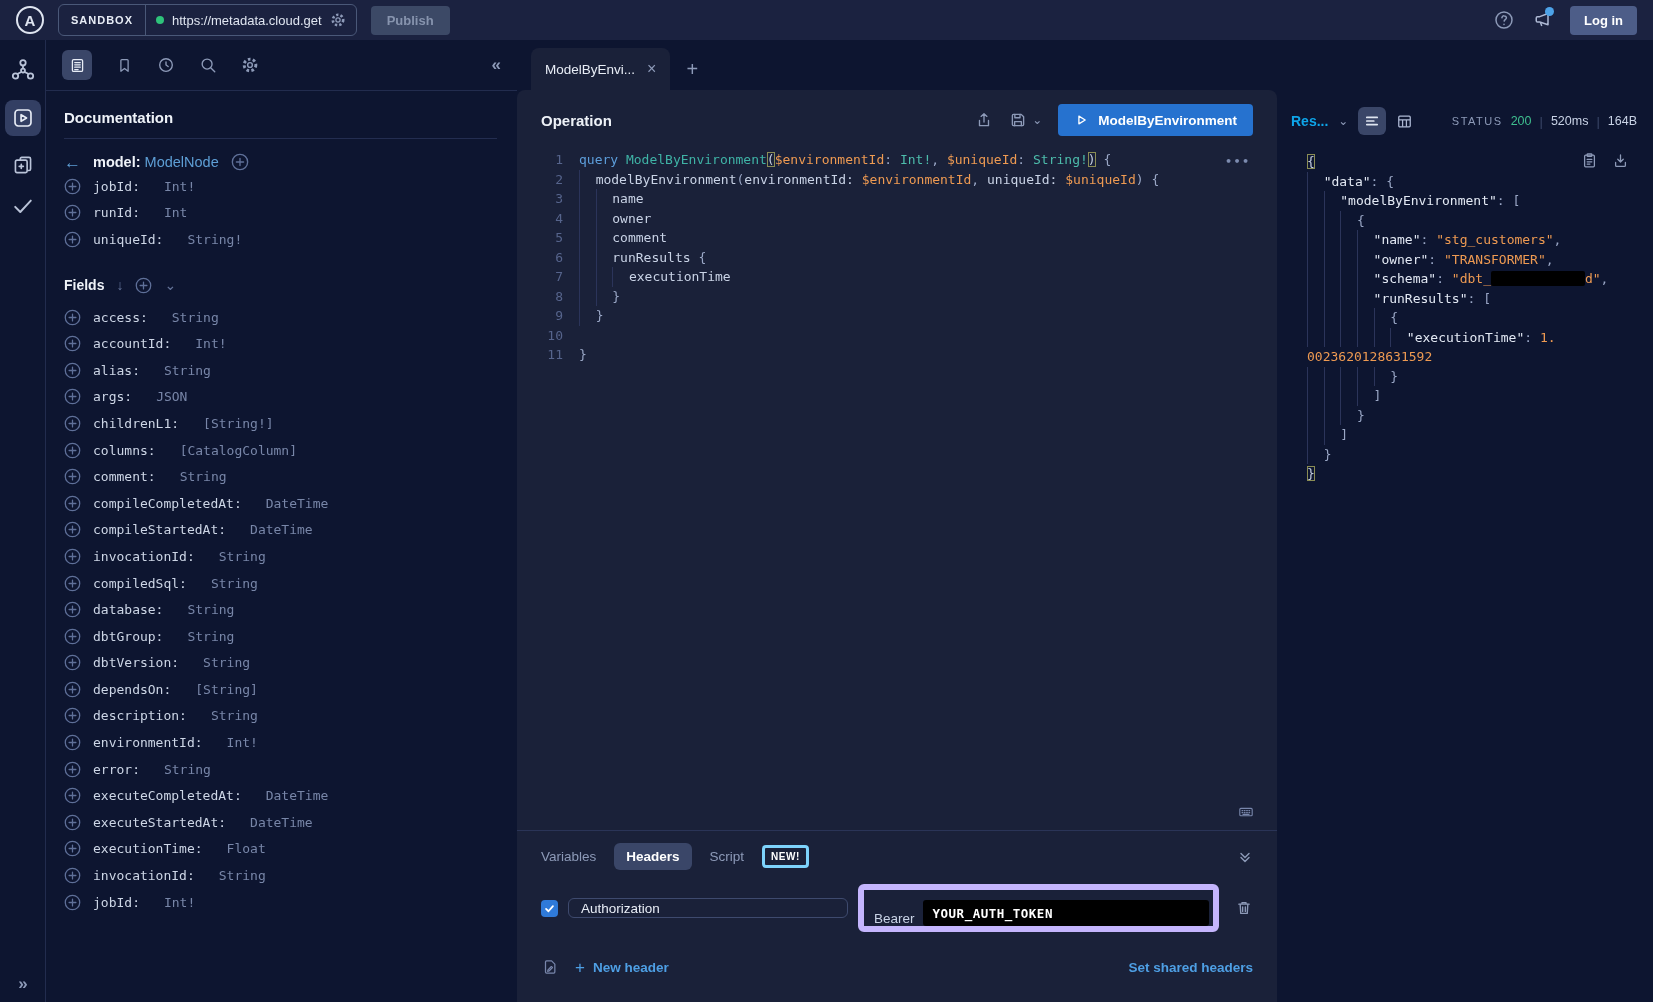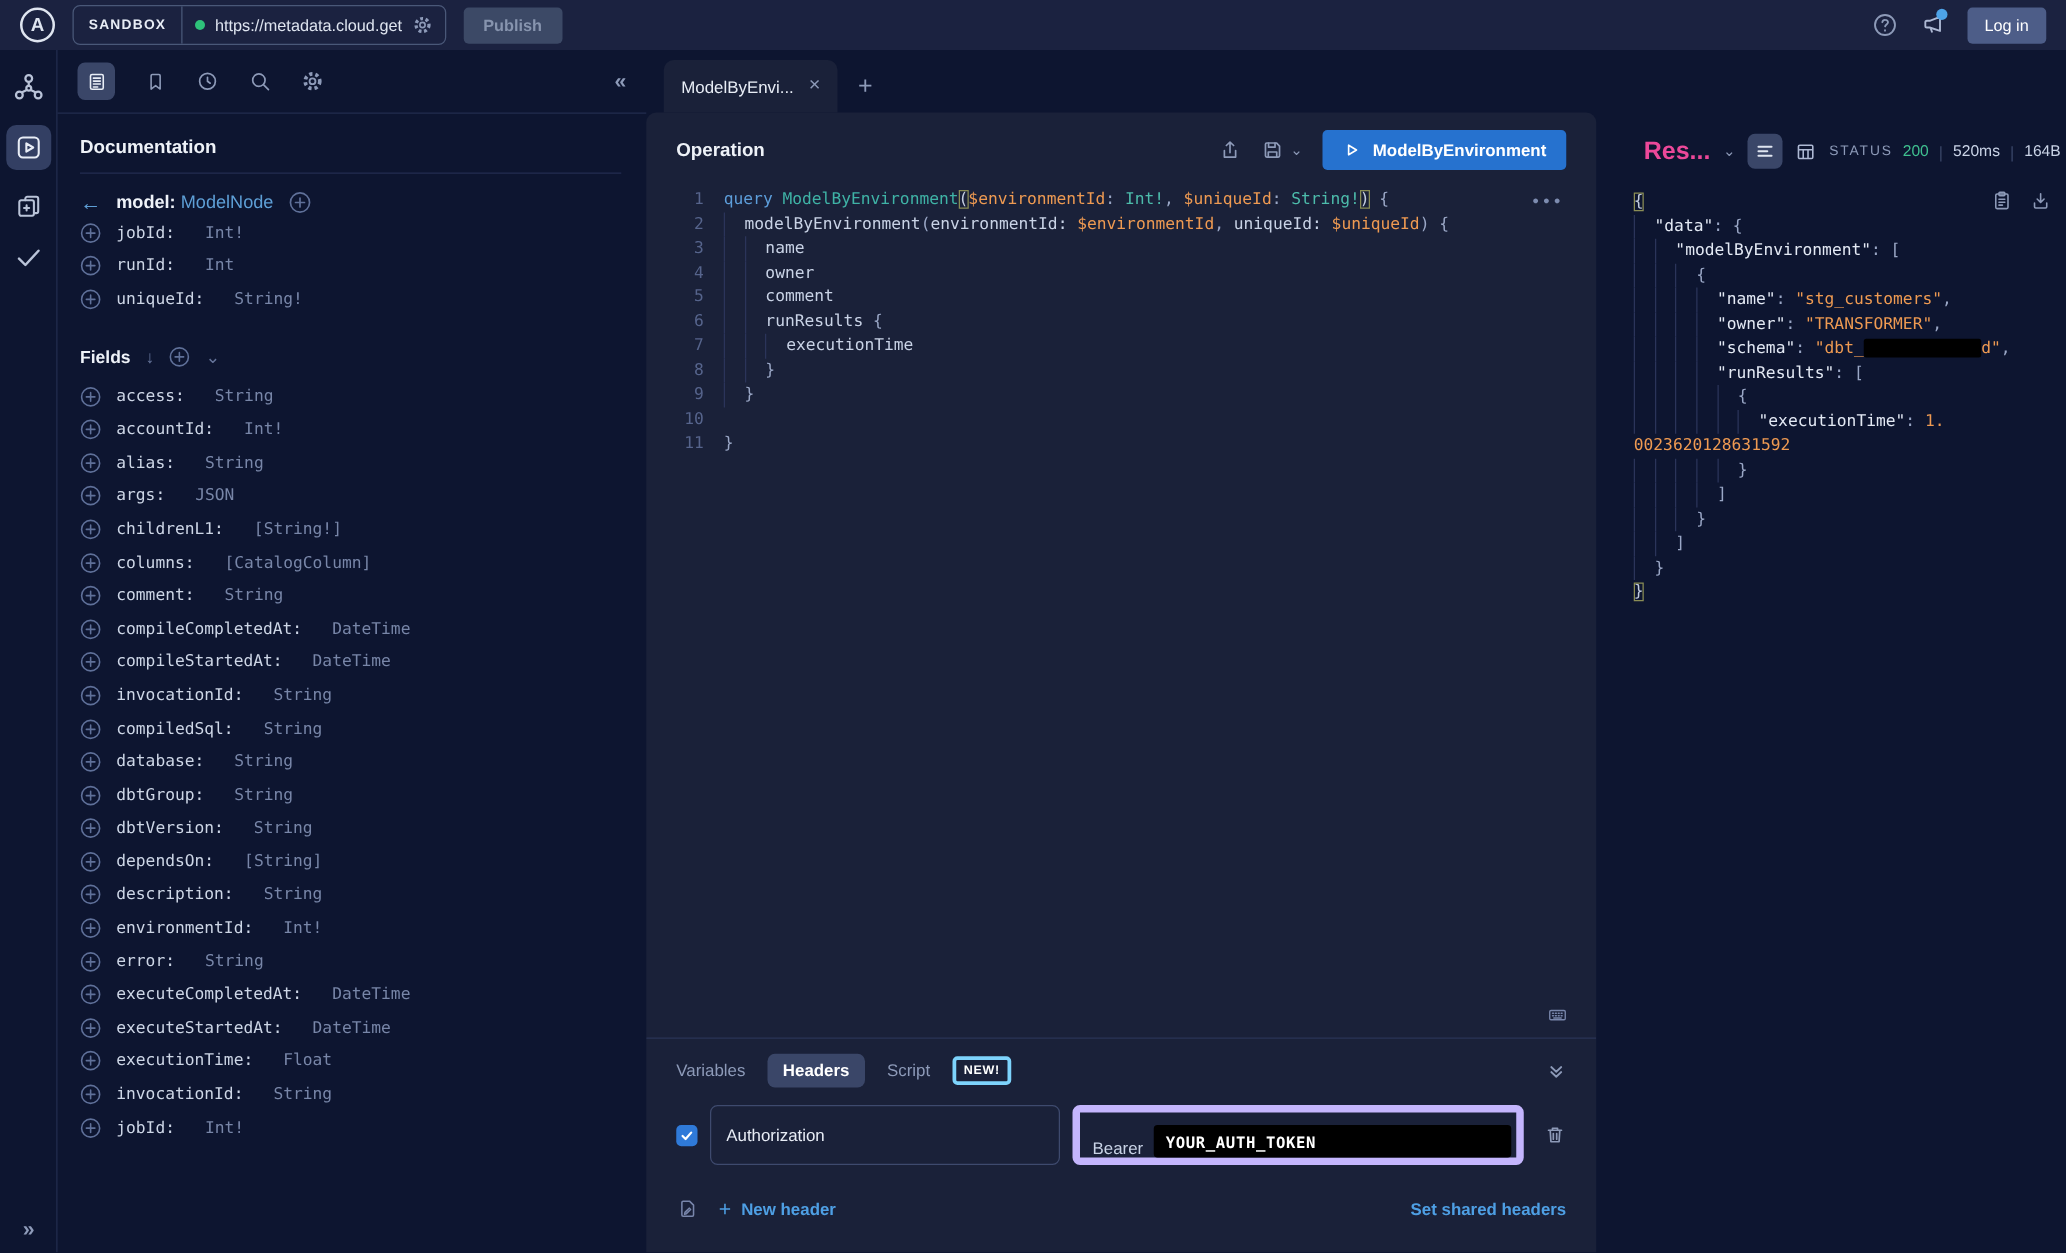--- a/index.html
+++ b/index.html
@@ -16,21 +16,21 @@
         font-weight:bold;font-size:15px;color:#dfe5f0;box-sizing:border-box;}
   .urlchip{display:flex;align-items:center;height:30px;border:1px solid #4a5878;border-radius:6px;overflow:hidden;}
   .sandbox{padding:0 12px;font-size:11px;font-weight:bold;letter-spacing:1px;color:#e8edf6;border-right:1px solid #4a5878;
            display:flex;align-items:center;height:100%;}
   .urlseg{display:flex;align-items:center;gap:8px;padding:0 10px;font-size:13px;color:#dfe5f0;}
   .gdot{width:8px;height:8px;border-radius:50%;background:#2ec27a;}
   .pubbtn{background:#3c4966;color:#8794ae;font-weight:bold;font-size:13px;border:none;border-radius:4px;padding:7px 16px;font-family:inherit;}
   .tb-right{margin-left:auto;display:flex;align-items:center;gap:18px;}
   .megwrap{position:relative;}
   .notifdot{position:absolute;top:-3px;right:-2px;width:9px;height:9px;border-radius:50%;background:#4da3e8;}
-  .loginbtn{background:#4d5d88;color:#fff;font-weight:normal;font-size:13px;border:none;border-radius:4px;padding:7px 14px;font-family:inherit;}
+  .loginbtn{background:#4d5d88;color:#fff;font-weight:bold;font-size:13px;border:none;border-radius:4px;padding:7px 14px;font-family:inherit;}
   
   .shell{display:flex;height:962px;}
   .rail{width:46px;border-right:1px solid #222c4e;display:flex;flex-direction:column;align-items:center;
         padding-top:18px;gap:18px;position:relative;box-sizing:border-box;flex:none;}
   .rail-chip{width:36px;height:36px;border-radius:8px;background:#333f63;display:flex;align-items:center;justify-content:center;}
   .rail-exp{position:absolute;bottom:8px;left:0;width:46px;text-align:center;color:#8d9ab8;font-size:17px;font-weight:bold;}
   
   .docpanel{width:471px;display:flex;flex-direction:column;box-sizing:border-box;flex:none;}
   .docstrip{height:50px;display:flex;align-items:center;gap:24px;padding:0 16px;border-bottom:1px solid #222c4e;flex:none;}
   .dp-chip{width:30px;height:30px;border-radius:6px;background:#3a4668;display:flex;align-items:center;justify-content:center;}
@@ -83,36 +83,36 @@
   .tk-red{background:#000;color:#000;border-radius:2px;}
   
   .bottomsec{border-top:1px solid #2a3457;flex:1;padding:12px 24px;box-sizing:border-box;}
   .btabs{display:flex;align-items:center;gap:18px;}
   .btab{color:#8d9ab8;font-size:13.5px;}
   .btab-active{background:#3a4668;color:#fff;font-weight:bold;border-radius:6px;padding:6px 12px;font-size:13.5px;}
   .newbadge{border:3px solid #7dd3fc;border-radius:4px;font-size:10px;font-weight:bold;letter-spacing:0.5px;padding:3px 6px;color:#fff;}
   .bcollapse{margin-left:auto;}
   .hrow{display:flex;align-items:center;margin-top:14px;gap:10px;}
   .cbx{width:17px;height:17px;background:#2f7ad9;border-radius:4px;display:flex;align-items:center;justify-content:center;flex:none;}
-  .hname{width:280px;height:48px;background:transparent;border:1px solid #3e4a6e;border-radius:6px;color:#e8edf6;
+  .hname{width:280px;height:20px;background:transparent;border:1px solid #3e4a6e;border-radius:6px;color:#e8edf6;
          font-size:13.5px;padding:0 12px;font-family:inherit;box-sizing:border-box;outline:none;}
   .hval{flex:1;height:48px;border:6px solid #c4b5fd;border-radius:6px;display:flex;align-items:flex-end;
         padding:0 4px 0 10px;box-sizing:border-box;gap:8px;}
   .bearer{color:#c9d3e6;font-size:13.5px;flex:none;}
   .tokenbox{flex:1;background:#000;border-radius:3px;height:26px;display:flex;align-items:center;padding:0 10px;
             font-family:"DejaVu Sans Mono",monospace;font-size:12.5px;font-weight:bold;color:#fff;letter-spacing:0.5px;}
   .trashwrap{margin-left:6px;}
   .nhrow{display:flex;align-items:center;margin-top:26px;gap:16px;}
   .bluelink{color:#4e9fe4;font-weight:bold;font-size:13.5px;display:flex;align-items:center;gap:8px;}
   .pluslg{font-size:17px;font-weight:normal;line-height:1;}
   .shared{margin-left:auto;}
   
   .rescol{flex:1;padding:64px 16px 0 14px;box-sizing:border-box;display:flex;flex-direction:column;}
   .reshead{display:flex;align-items:center;gap:10px;height:34px;flex:none;}
-  .restitle{font-weight:bold;font-size:20px;color:#ec4899;margin-left:24px;}
+  .restitle{font-weight:bold;font-size:14px;color:#0ea5e9;}
   .chip-sm{width:28px;height:28px;border-radius:6px;background:#3a4668;display:flex;align-items:center;justify-content:center;}
   .stats{margin-left:auto;display:flex;align-items:center;gap:8px;}
   .stat-label{font-size:11px;letter-spacing:1.5px;color:#8d9ab8;}
   .stat-ok{color:#3fbf8f;font-size:12.5px;}
   .stat-sep{color:#3a4668;font-size:13px;}
   .stat-val{font-size:12.5px;color:#c9d3e6;}
   .resbody{position:relative;font-family:"DejaVu Sans Mono",monospace;font-size:13px;line-height:19.5px;padding:14px 0 0 16px;}
   .resicons{position:absolute;top:14px;right:8px;display:flex;gap:14px;}
   .rl{white-space:pre;}
 </style>

